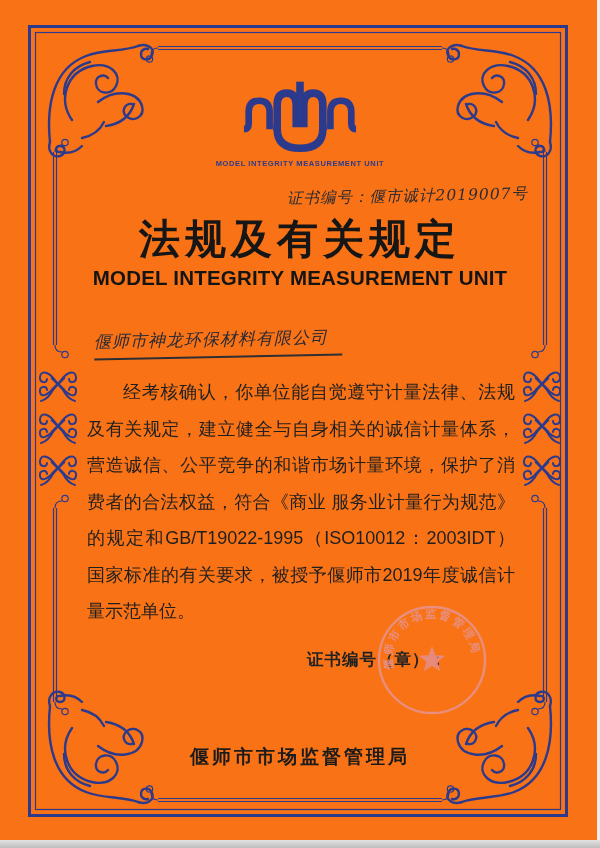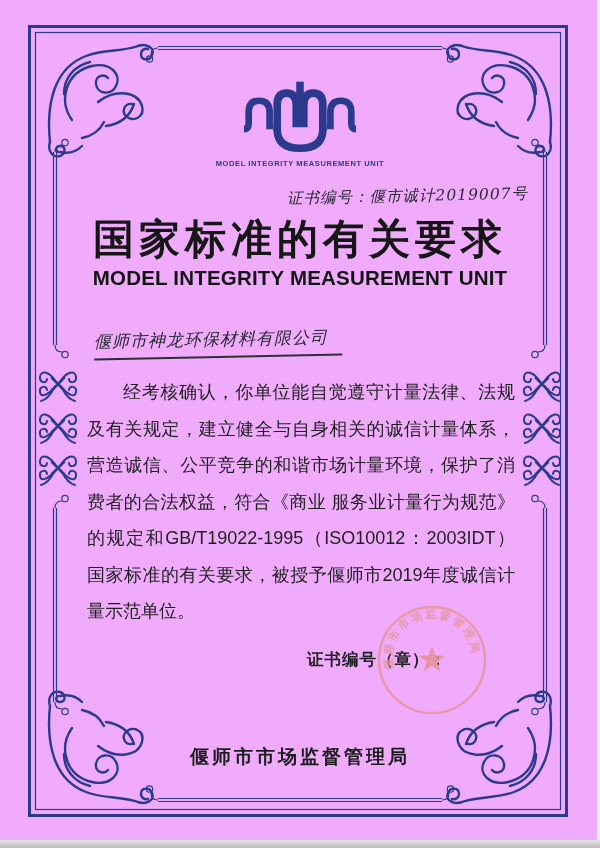--- a/index.html
+++ b/index.html
@@ -1,21 +1,21 @@
 <!DOCTYPE html>
 <html><head>
 <meta charset="utf-8">
 <style>
   html,body{margin:0;padding:0;}
   body{
     width:600px;height:848px;position:relative;overflow:hidden;
     background:#ffffff;
     font-family:"Liberation Sans",sans-serif;
   }
-  .paper{position:absolute;inset:0;background:#f0abfc;}
+  .paper{position:absolute;inset:0;background:#f97316;}
   .paper-edge-bottom{position:absolute;left:0;right:0;bottom:0;height:8px;
     background:linear-gradient(#e3e3e3,#bdbdbd);}
   .paper-edge-right{position:absolute;top:0;bottom:0;right:0;width:3px;background:#ececec;}
   svg.borderart{position:absolute;left:0;top:0;}
 
   .abs{position:absolute;}
   .centered{left:0;right:0;text-align:center;}
 
   .logo-wrap{top:70px;}
   .logo-caption{
@@ -147,21 +147,21 @@
         <path d="M92,62 V44 Q92,32 103,32 Q114,32 114,44 V56 Q114,62 119,62" stroke-width="7"></path>
       </g>
     </svg>
   </div>
   <div class="abs centered logo-caption">MODEL INTEGRITY MEASUREMENT UNIT</div>
 
   <div class="abs cert-no">
     <span>证书编号：</span><span>偃市诚计2019007号</span>
   </div>
 
-  <div class="abs centered title-cn">国家标准的有关要求</div>
+  <div class="abs centered title-cn">法规及有关规定</div>
   <div class="abs centered title-en">MODEL INTEGRITY MEASUREMENT UNIT</div>
 
   <div class="abs company">偃师市神龙环保材料有限公司</div>
 
   <div class="abs body-text">经考核确认，你单位能自觉遵守计量法律、法规及有关规定，建立健全与自身相关的诚信计量体系，营造诚信、公平竞争的和谐市场计量环境，保护了消费者的合法权益，符合《商业 服务业计量行为规范》的规定和GB/T19022-1995（ISO10012：2003IDT）国家标准的有关要求，被授予偃师市2019年度诚信计量示范单位。</div>
 
   <div class="abs issuer-label">证书编号（章）：</div>
 
   <svg class="abs seal-svg" width="150" height="150" viewBox="0 0 150 150" opacity="0.82">
     <defs>

